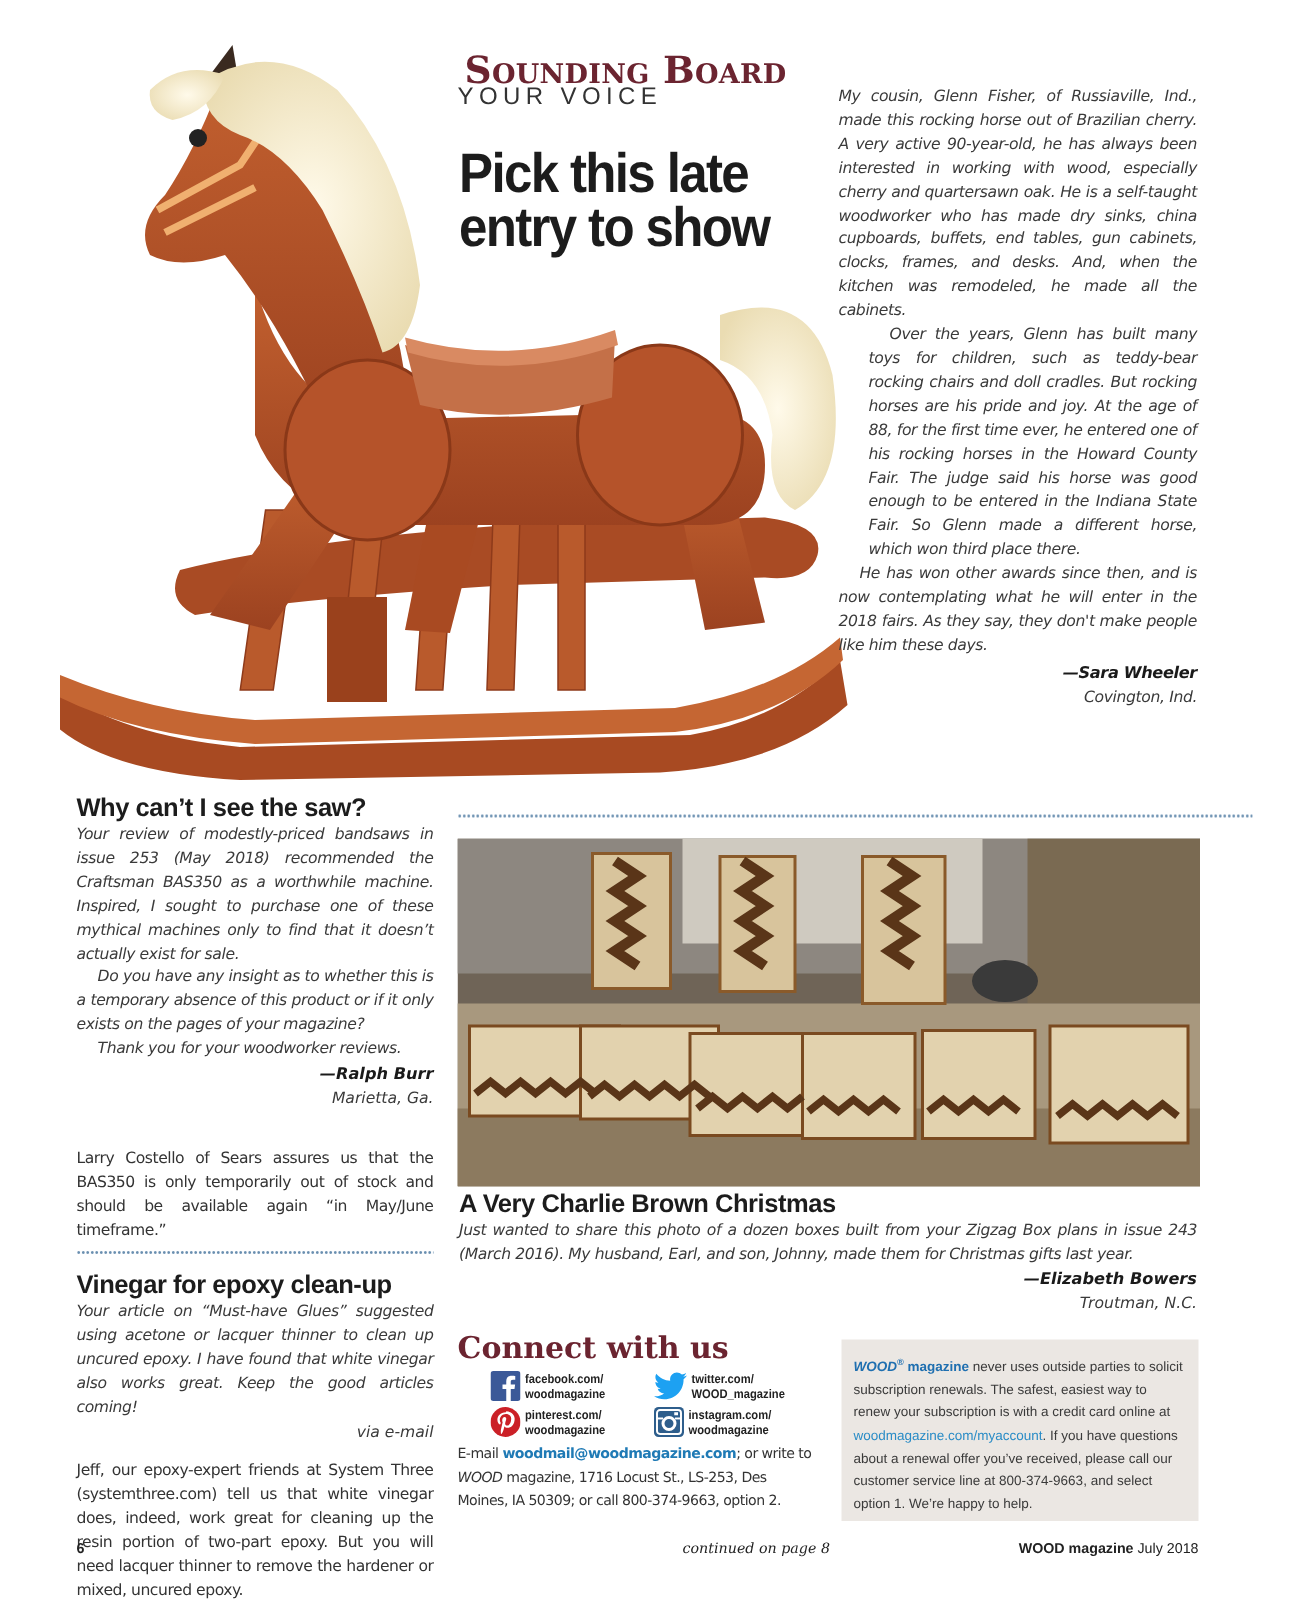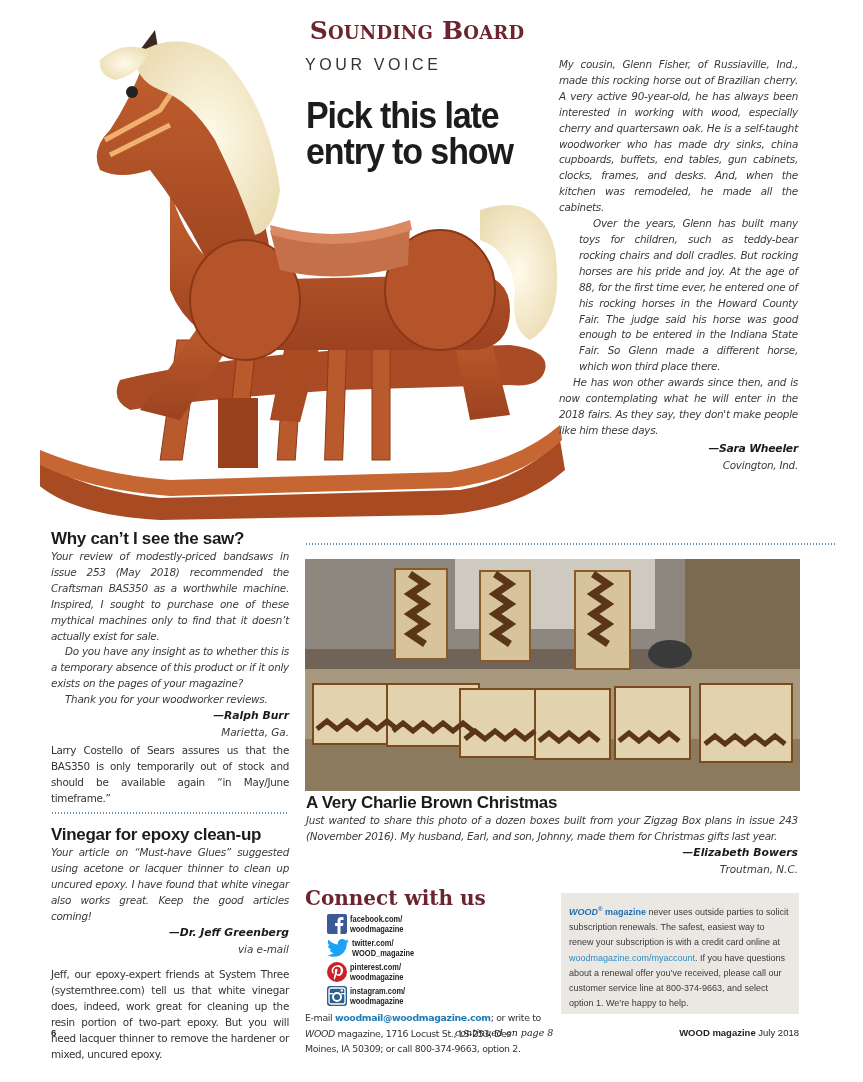--- a/index.html
+++ b/index.html
@@ -4,21 +4,21 @@
 <style>
   * { box-sizing: border-box; margin: 0; padding: 0; }
   body {
     width: 863px; height: 1082px; background: #ffffff; position: relative; overflow: hidden;
     font-family: "DejaVu Sans", sans-serif; color: #2b2b2b;
   }
   .abs { position: absolute; }
 
   
   .section-title {
-    left: 305px; top: 16px; width: 224px; text-align: center;
+    left: 305px; top: 32px; width: 224px; text-align: center;
     font-family: "DejaVu Serif", serif; font-weight: bold; color: #6b2430;
     font-size: 25px; font-variant: small-caps; letter-spacing: 0.2px; line-height: 30px;
   }
   .section-sub {
     left: 305px; top: 56px; width: 224px; text-align: left;
     font-family: "Liberation Sans", sans-serif; font-size: 16px; letter-spacing: 3.6px; color: #333;
   }
   .headline {
     left: 306px; top: 98px; width: 240px;
     font-family: "Liberation Sans", sans-serif; font-weight: bold; font-size: 37px;
@@ -68,21 +68,21 @@
 
   
   .xmas { left: 306px; top: 793px; width: 492px; }
 
   
   .connect { left: 305px; top: 885px; width: 240px; }
   .connect-title {
     font-family: "DejaVu Serif", serif; font-weight: bold; color: #6b2430; font-size: 20px;
     text-align: left; line-height: 26px;
   }
-  .social { display: grid; grid-template-columns: 1fr; row-gap: 4px; margin-top: 3px; padding-left: 22px; }
+  .social { display: grid; grid-template-columns: 1fr 1fr; row-gap: 4px; margin-top: 3px; padding-left: 22px; }
   .social-item { display: flex; align-items: center; gap: 3px; }
   .social-text {
     font-family: "Liberation Sans", sans-serif; font-weight: bold; font-size: 8.3px; line-height: 10px; color: #222;
     transform: scaleX(0.9); transform-origin: left center; white-space: nowrap;
   }
   .contact {
     font-family: "DejaVu Sans", sans-serif; font-size: 9.4px; line-height: 15.5px; color: #333; margin-top: 4px;
     letter-spacing: -0.35px;
   }
   .contact .email { color: #1f7ab5; font-weight: bold; }
@@ -174,28 +174,27 @@
 
 <div class="abs left-col">
   <div class="h2">Why can’t I see the saw?</div>
   <div class="copy">
     <p>Your review of modestly-priced bandsaws in issue 253 (May 2018) recommended the Craftsman BAS350 as a worthwhile machine. Inspired, I sought to purchase one of these mythical machines only to find that it doesn’t actually exist for sale.</p>
     <p class="ind">Do you have any insight as to whether this is a temporary absence of this product or if it only exists on the pages of your magazine?</p>
     <p class="ind">Thank you for your woodworker reviews.</p>
   </div>
   <div class="sig">—Ralph Burr</div>
   <div class="loc">Marietta, Ga.</div>
-  <div class="plain" style="margin-top:2px;">Larry Costello of Sears assures us that the BAS350 is only temporarily out of stock and should be available again “in May/June timeframe.”</div>
+  <div class="plain" style="margin-top:24px;">Larry Costello of Sears assures us that the BAS350 is only temporarily out of stock and should be available again “in May/June timeframe.”</div>
   <div class="dots" style="margin-top:6px;"></div>
 
   <div class="h2" style="margin-top:11px;">Vinegar for epoxy clean-up</div>
   <div class="copy">
     <p>Your article on “Must-have Glues” suggested using acetone or lacquer thinner to clean up uncured epoxy. I have found that white vinegar also works great. Keep the good articles coming!</p>
   </div>
-  <div class="sig">—Dr. Jeff Greenberg</div>
   <div class="loc">via e-mail</div>
   <div class="plain" style="margin-top:9px;">Jeff, our epoxy-expert friends at System Three (systemthree.com) tell us that white vinegar does, indeed, work great for cleaning up the resin portion of two-part epoxy. But you will need lacquer thinner to remove the hardener or mixed, uncured epoxy.</div>
 </div>
 
 <svg class="abs photo" viewBox="0 0 495 232">
   <rect width="495" height="232" fill="#6f6457"></rect>
   <rect width="495" height="90" fill="#8d8780"></rect>
   <rect x="150" y="0" width="200" height="70" fill="#cfcac0"></rect>
   <rect x="380" y="0" width="115" height="110" fill="#7a6a52"></rect>
   <rect x="0" y="110" width="495" height="122" fill="#a8987e"></rect>
@@ -225,21 +224,21 @@
     <path d="M234 182 l10 -8 l10 8 l10 -8 l10 8 l10 -8 l10 8"></path>
     <path d="M314 182 l10 -8 l10 8 l10 -8 l10 8 l10 -8 l10 8"></path>
     <path d="M400 185 l10 -8 l10 8 l10 -8 l10 8 l10 -8 l10 8 l10 -8 l10 8"></path>
   </g>
   <ellipse cx="365" cy="95" rx="22" ry="14" fill="#3a3a3a"></ellipse>
 </svg>
 
 <div class="abs xmas">
   <div class="h2">A Very Charlie Brown Christmas</div>
   <div class="copy">
-    <p>Just wanted to share this photo of a dozen boxes built from your Zigzag Box plans in issue 243 (November 2016). My husband, Earl, and son, Johnny, made them for Christmas gifts last year.</p>
+    <p>Just wanted to share this photo of a dozen boxes built from your Zigzag Box plans in issue 243 (March 2016). My husband, Earl, and son, Johnny, made them for Christmas gifts last year.</p>
   </div>
   <div class="sig">—Elizabeth Bowers</div>
   <div class="loc">Troutman, N.C.</div>
 </div>
 
 <div class="abs connect">
   <div class="connect-title">Connect with us</div>
   <div class="social">
     <div class="social-item">
       <svg width="20" height="20" viewBox="0 0 20 20">

